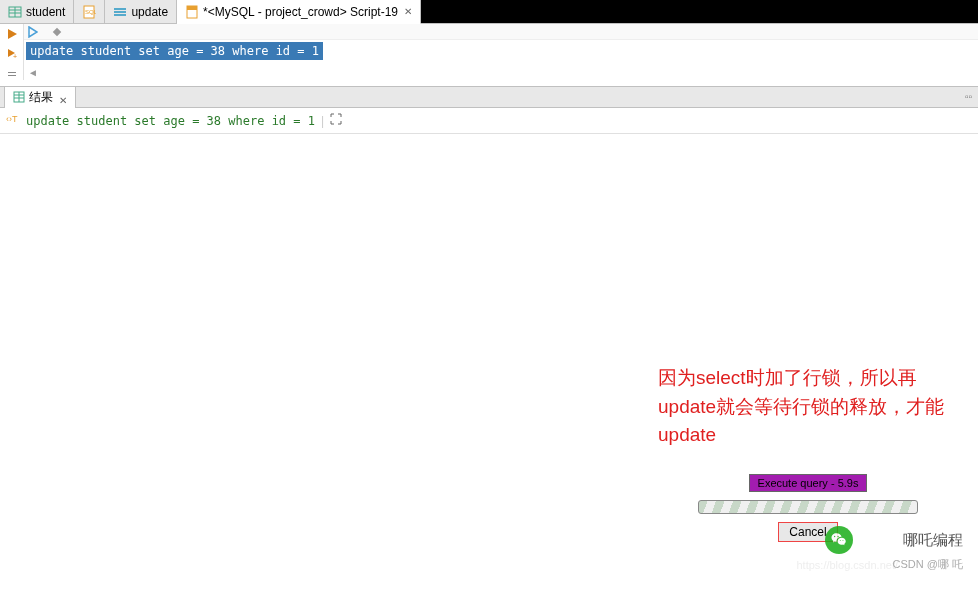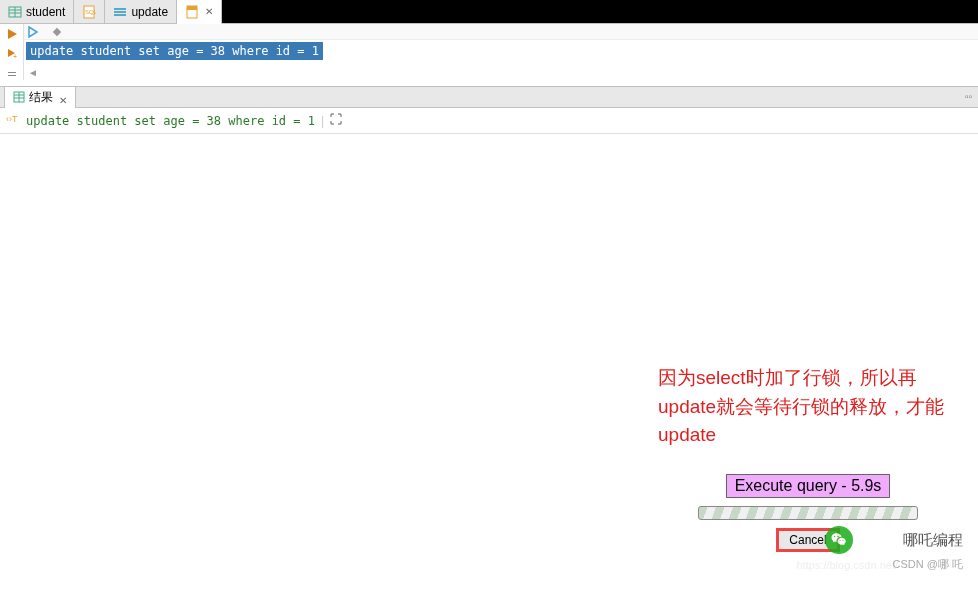--- a/index.html
+++ b/index.html
@@ -173,39 +173,39 @@
       position: absolute;
       right: 60px;
       top: 340px;
       display: flex;
       flex-direction: column;
       align-items: center;
       gap: 8px;
     }
     .progress-label {
       border: 1px solid #666;
-      background: #f0abfc;
+      background: #a21caf;
       padding: 2px 8px;
-      font-size: 16px;
+      font-size: 11px;
     }
     .progress-bar {
       width: 220px;
       height: 14px;
       border: 1px solid #888;
       border-radius: 3px;
       background: repeating-linear-gradient(
         110deg,
         #c8d8c8 0px,
         #c8d8c8 8px,
         #f0f0f0 8px,
         #f0f0f0 16px
       );
     }
     .cancel-btn {
-      border: 3px solid #ef4444;
+      border: 1px solid #ef4444;
       background: #e8e8e8;
       padding: 2px 10px;
       font-size: 12px;
       cursor: pointer;
     }
 
     
     .watermark-logo {
       position: absolute;
       right: 15px;
@@ -273,20 +273,21 @@
     </span>
     <span>update</span>
   </div>
   <div class="tab active">
     <span class="icon">
       <svg width="14" height="14" viewBox="0 0 14 14">
           <rect x="2" y="1" width="10" height="12" fill="#fff" stroke="#e8a030"></rect>
           <rect x="2" y="1" width="10" height="4" fill="#e8a030"></rect>
         </svg>
     </span>
+    <span>*&lt;MySQL - project_crowd&gt; Script-19</span>
     <span class="tab-close">✕</span>
   </div>
 </div>
 
 <div class="editor-container">
   <div class="editor-gutter">
     <span class="gutter-icon">
       <svg width="12" height="12" viewBox="0 0 12 12">
           <polygon points="2,1 11,6 2,11" fill="#d8801a"></polygon>
         </svg>

